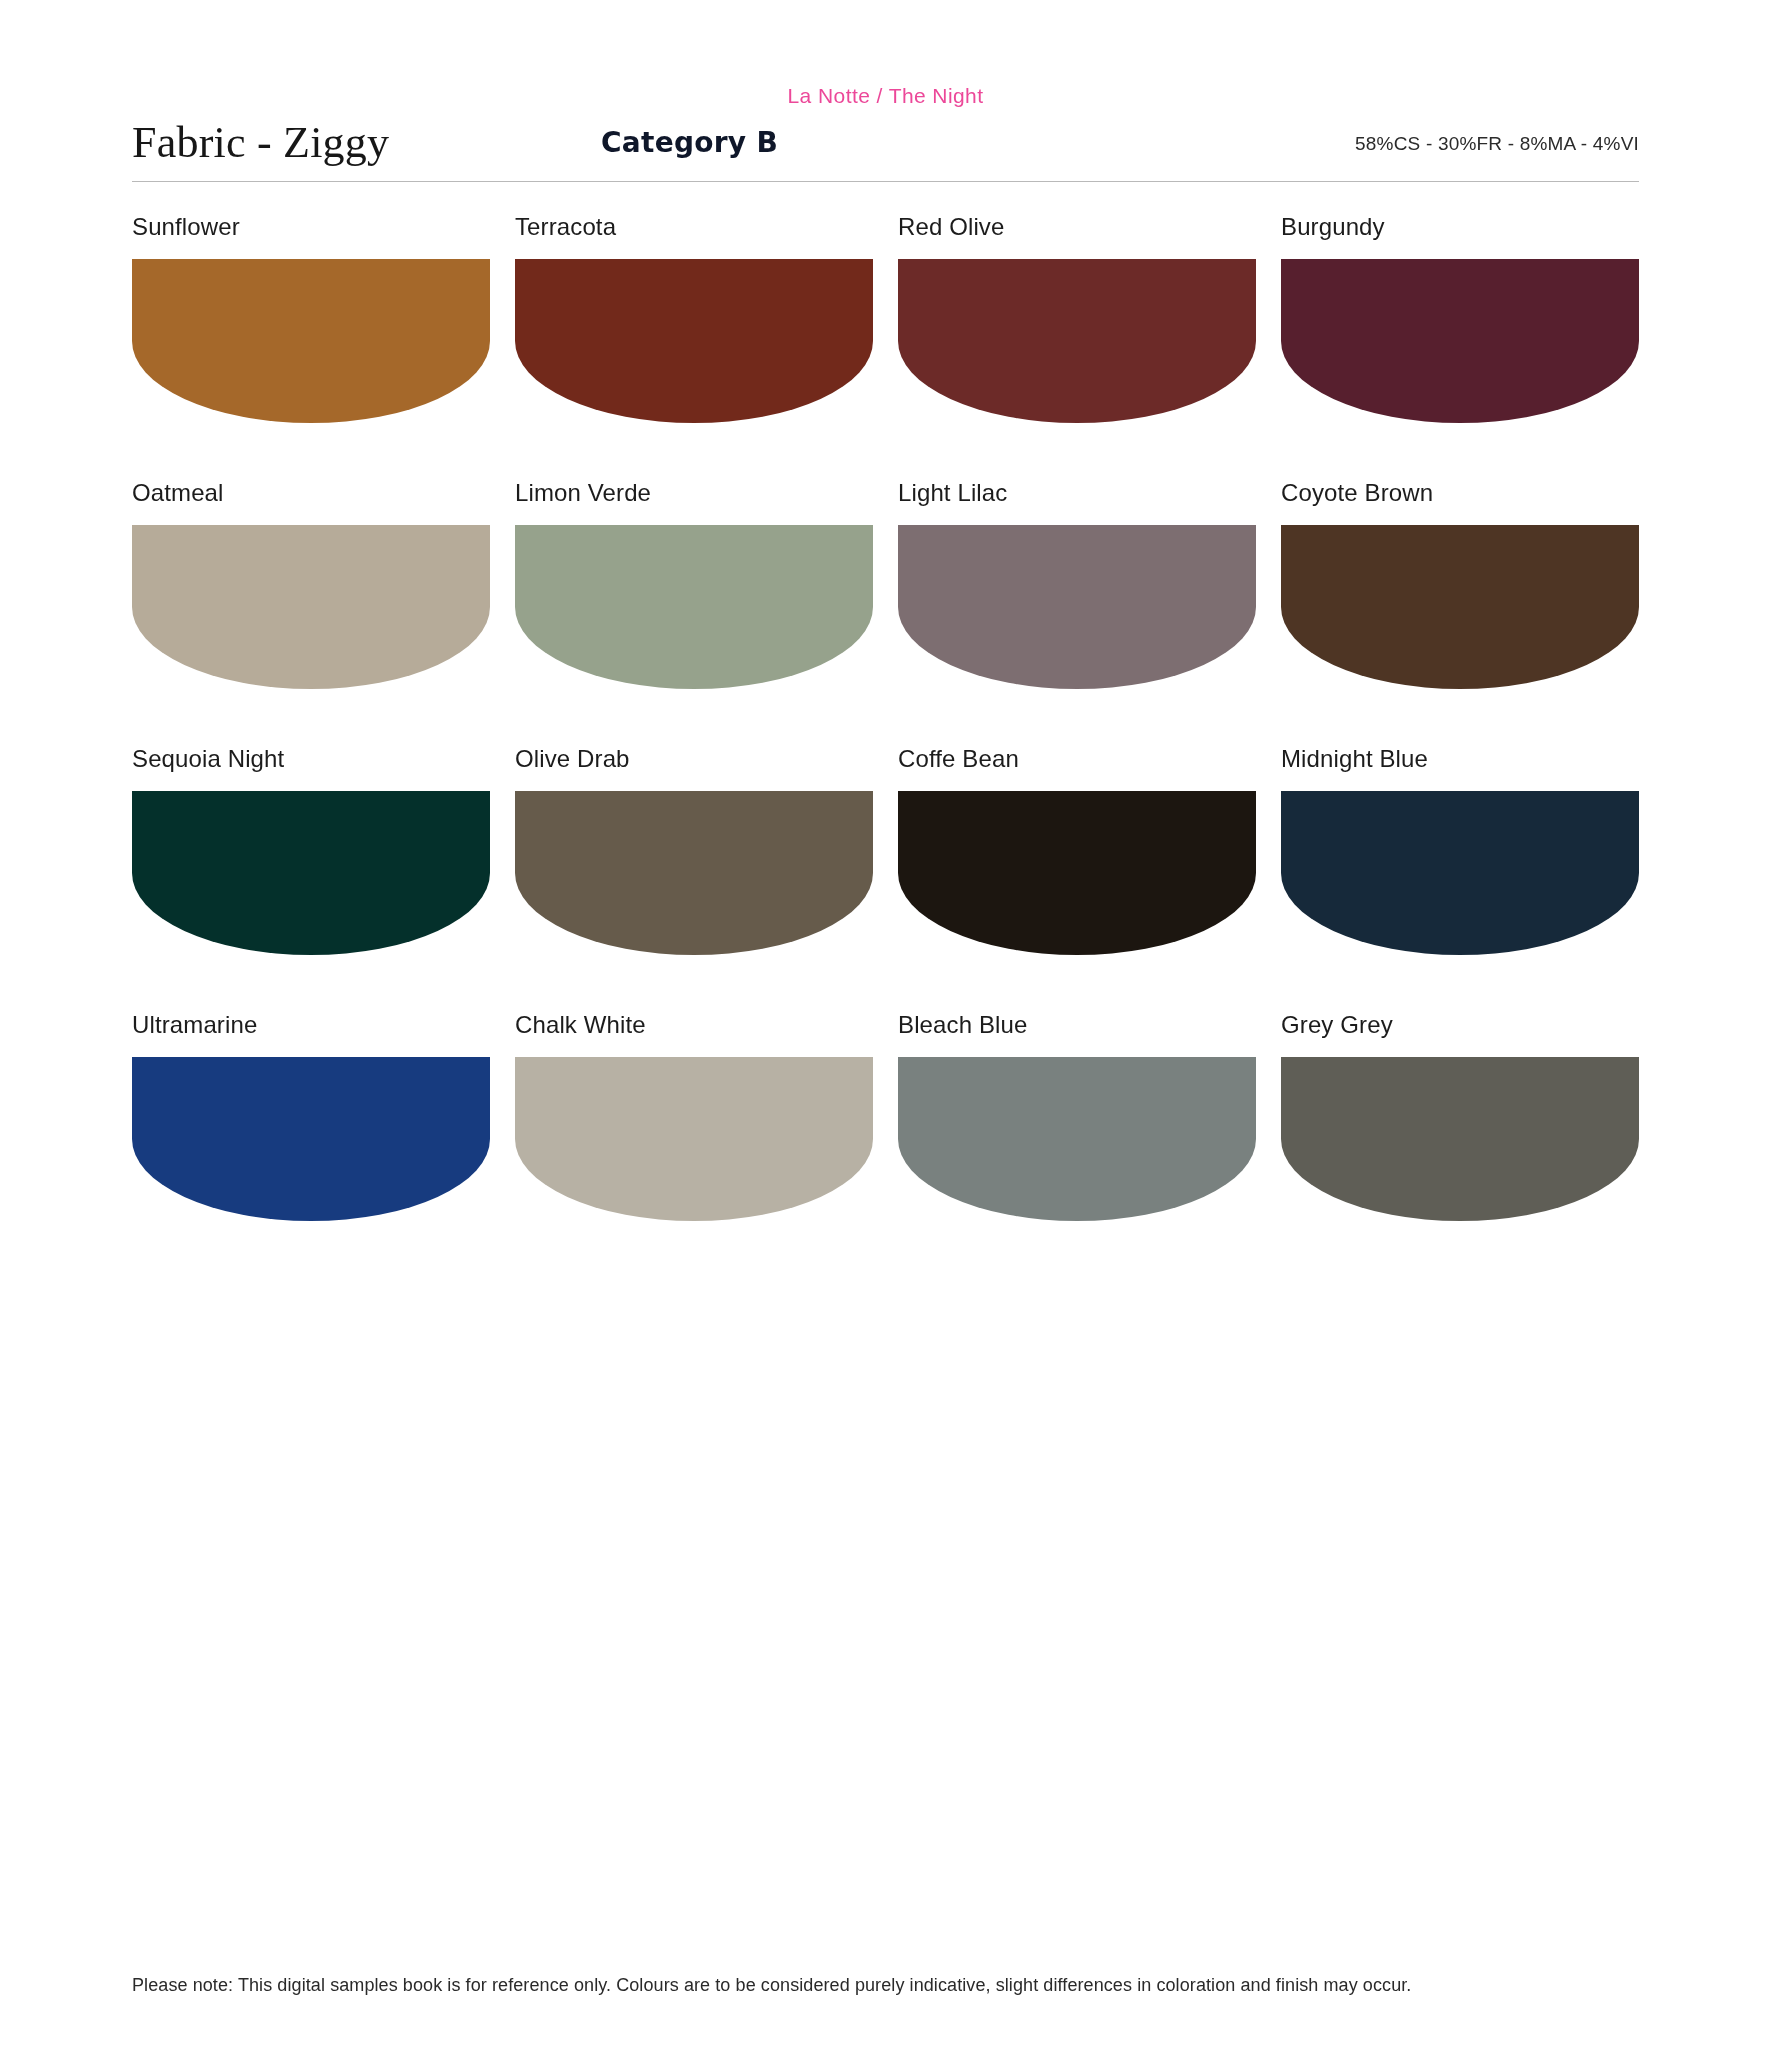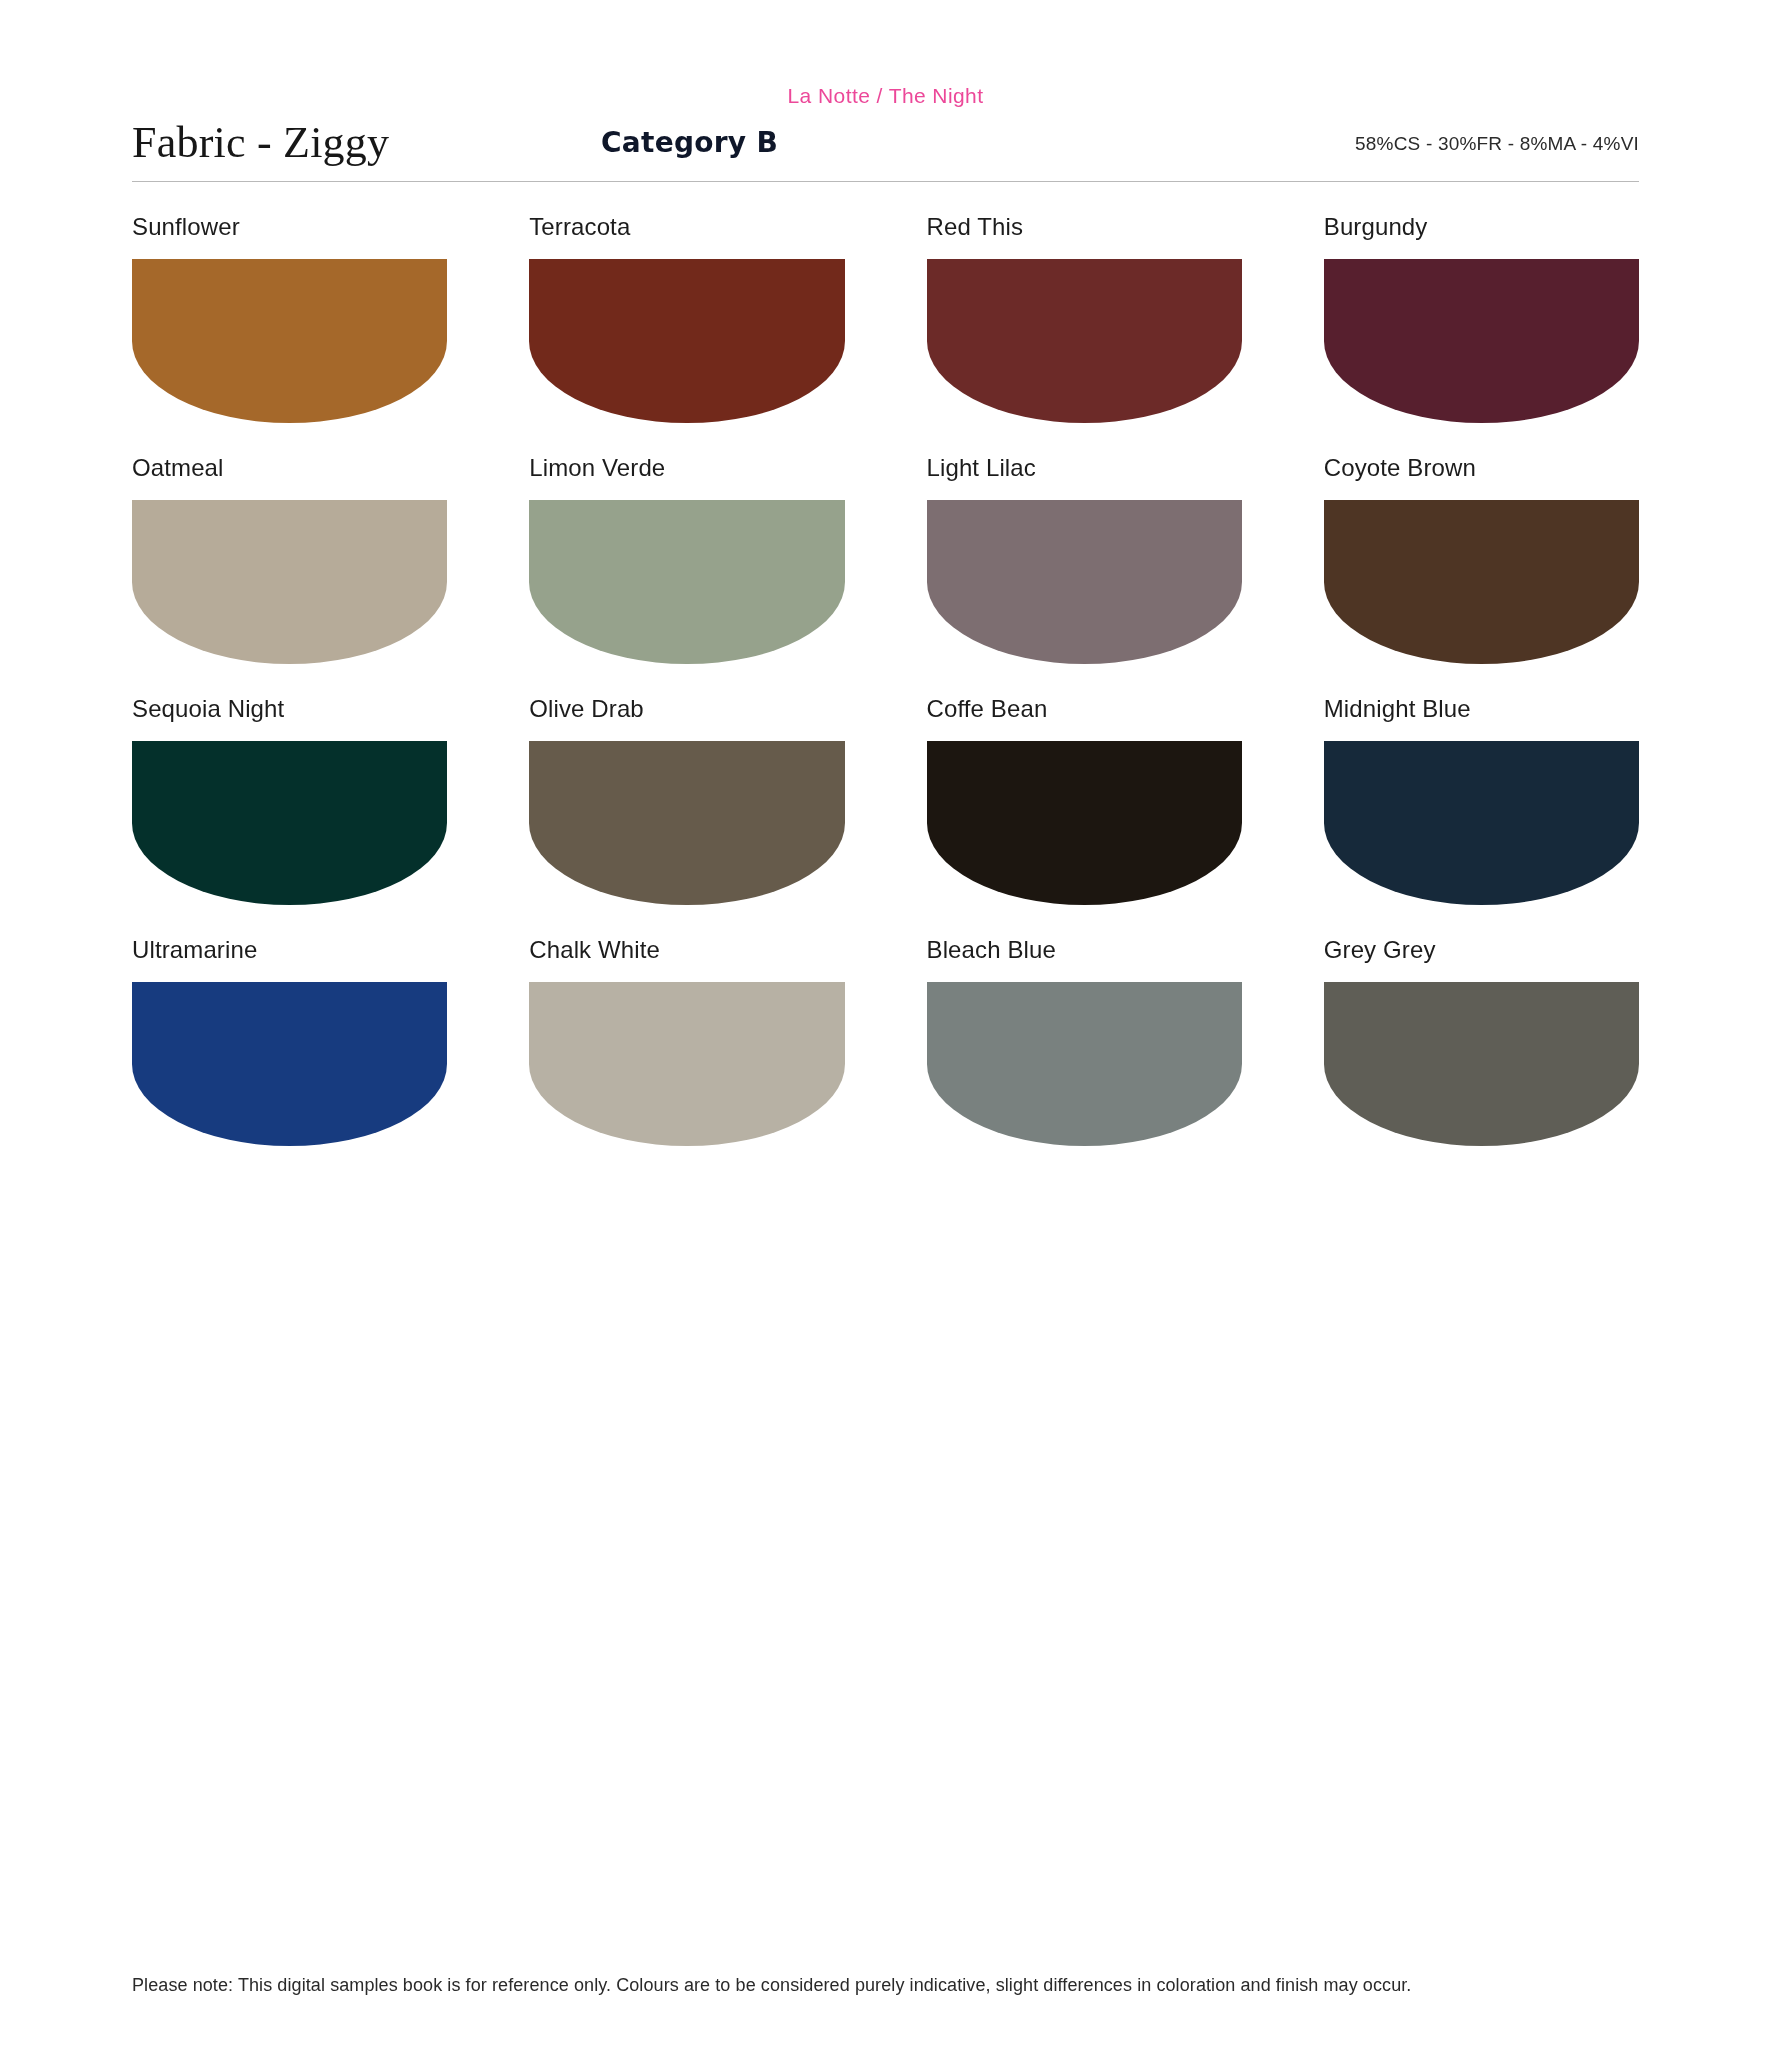--- a/index.html
+++ b/index.html
@@ -81,20 +81,21 @@
     white-space: nowrap;
   }
 
   
   .grid {
     display: grid;
     grid-template-columns: repeat(4, 1fr);
     column-gap: 82px;
     row-gap: 0;
     margin-top: 0;
+    gap: 25px;
   }
   .swatch-cell {
     padding-top: 33px;
   }
   .swatch-label {
     font-size: 24px;
     line-height: 1;
     color: #1c1c1c;
     letter-spacing: 0.005em;
     margin-bottom: 20px;
@@ -140,21 +141,21 @@
   <div class="grid" id="swatch-grid">
       <div class="swatch-cell">
         <div class="swatch-label">Sunflower</div>
         <div class="swatch-chip" style="background: rgb(165, 104, 42);"></div>
       </div>
       <div class="swatch-cell">
         <div class="swatch-label">Terracota</div>
         <div class="swatch-chip" style="background: rgb(114, 41, 27);"></div>
       </div>
       <div class="swatch-cell">
-        <div class="swatch-label">Red This</div>
+        <div class="swatch-label">Red Olive</div>
         <div class="swatch-chip" style="background: rgb(108, 42, 40);"></div>
       </div>
       <div class="swatch-cell">
         <div class="swatch-label">Burgundy</div>
         <div class="swatch-chip" style="background: rgb(87, 31, 46);"></div>
       </div>
       <div class="swatch-cell">
         <div class="swatch-label">Oatmeal</div>
         <div class="swatch-chip" style="background: rgb(182, 171, 153);"></div>
       </div>

